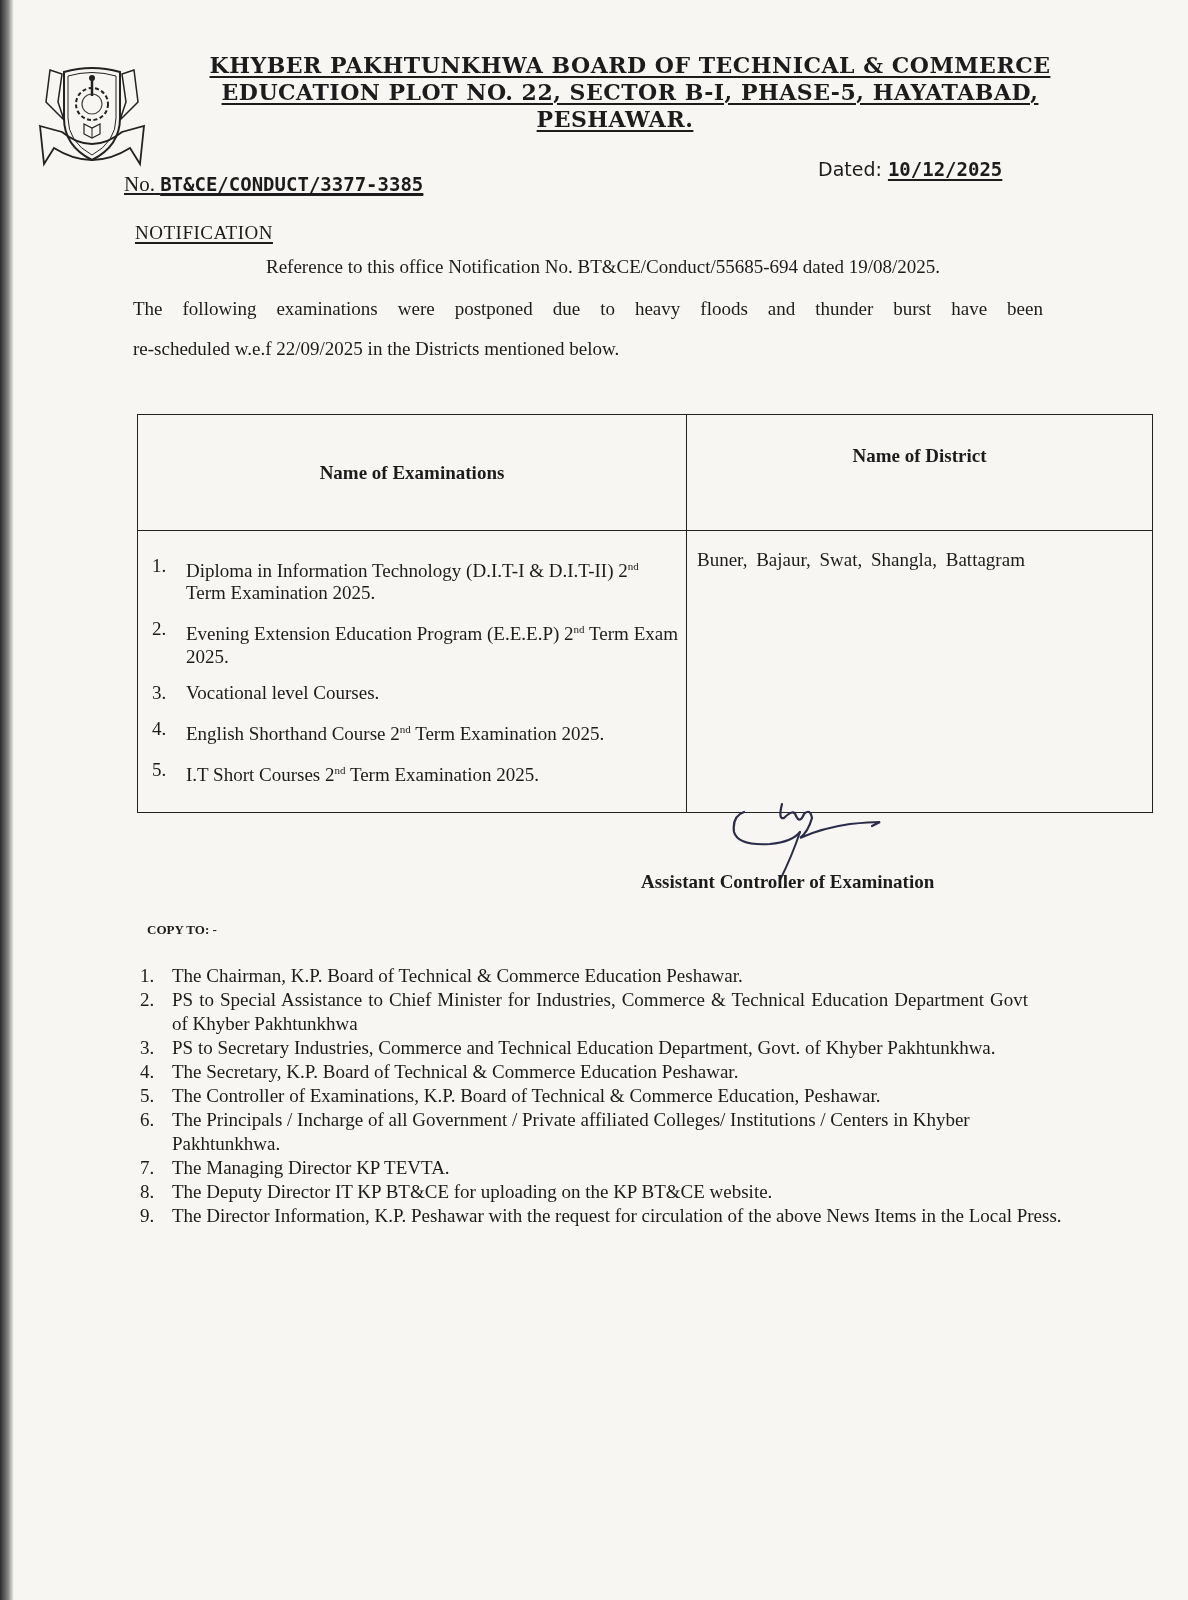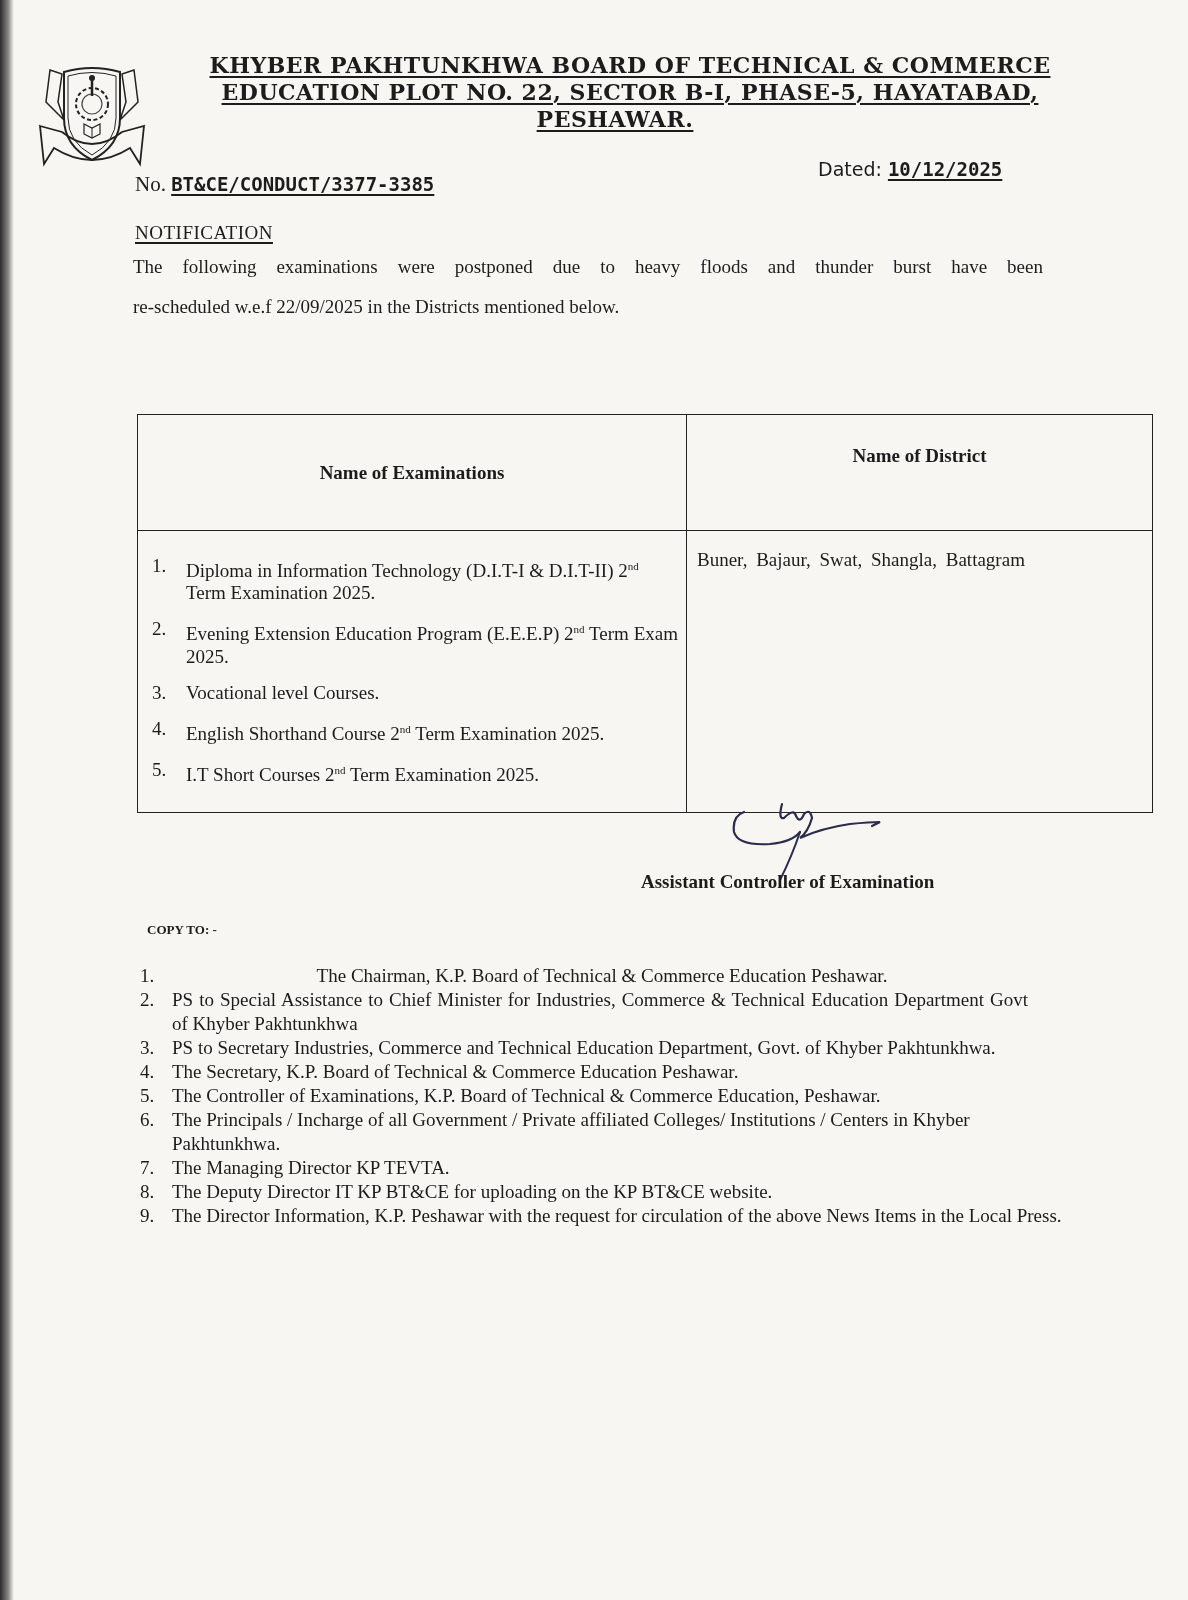--- a/index.html
+++ b/index.html
@@ -12,21 +12,21 @@
   }
   .left-edge { position:absolute; left:0; top:0; width:14px; height:1600px; background:linear-gradient(90deg,#2a2a2a,#8a8a8a 60%,#f7f6f3); }
   .logo { position:absolute; left:36px; top:62px; width:112px; height:108px; }
   .header { position:absolute; left:150px; top:52px; width:920px; text-align:center;
     font-family:"DejaVu Serif", serif; font-weight:bold; font-size:22px; line-height:27px; letter-spacing:0.5px; }
   .header .line { display:block; }
   .header .u { text-decoration:underline; text-decoration-thickness:2px; text-underline-offset:3px; }
   .hdr-l1 { margin-left:40px; }
   .hdr-l2 { margin-left:40px; }
   .hdr-l3 { margin-left:10px; }
-  .ref-no { position:absolute; left:135px; top:172px; font-size:21px; }
+  .ref-no { position:absolute; left:124px; top:172px; font-size:21px;text-decoration:underline; }
   .ref-no b { font-family:"DejaVu Sans Mono", monospace; font-weight:bold; font-size:19px; text-decoration:underline; text-decoration-thickness:2px; text-underline-offset:3px; }
   .dated { position:absolute; left:818px; top:158px; font-family:"DejaVu Sans", sans-serif; font-size:19px; }
   .dated b { font-family:"DejaVu Sans Mono", monospace; font-weight:bold; text-decoration:underline; text-decoration-thickness:2px; text-underline-offset:3px; }
   .notif-title { position:absolute; left:135px; top:222px; font-size:19px; letter-spacing:0.5px;
     text-decoration:underline; text-decoration-thickness:2px; text-underline-offset:3px; }
   .para { position:absolute; left:133px; top:256px; width:910px; font-size:19px; line-height:22px; text-align:justify; }
   .para p { margin:0 0 0 0; }
   .para .p1 { text-indent:133px; margin-bottom:20px; text-align:left; }
   .para .p2 { text-align-last:justify; margin-bottom:18px; }
   .para .p3 { text-align:left; }
@@ -82,20 +82,21 @@
 </div>
 
 <div class="dated">
   <span>Dated:</span>
   <b>10/12/2025</b>
 </div>
 
 <div class="notif-title">NOTIFICATION</div>
 
 <div class="para">
+  <p class="p1">Reference to this office Notification No. BT&amp;CE/Conduct/55685-694 dated 19/08/2025.</p>
   <p class="p2">The following examinations were postponed due to heavy floods and thunder burst have been</p>
   <p class="p3">re-scheduled w.e.f 22/09/2025 in the Districts mentioned below.</p>
 </div>
 
 <table class="exams">
   <tbody>
       <tr>
     <th class="th-exam">Name of Examinations</th>
     <th class="th-dist">Name of District</th>
   </tr>
@@ -134,21 +135,21 @@
   <path d="M52 4 Q48 20 54 18 Q64 8 66 16 Q70 24 74 14 Q80 8 82 18 Q78 32 70 38 Q92 28 120 24 Q140 22 150 22 L142 26" fill="none" stroke="#2b2b4a" stroke-width="2.2" stroke-linecap="round"></path>
   <path d="M70 32 Q62 56 50 80" fill="none" stroke="#2b2b4a" stroke-width="2" stroke-linecap="round"></path>
 </svg>
 <div class="sig-title">Assistant Controller of Examination</div>
 
 <div class="copy-title">COPY TO: -</div>
 
 <ul class="copy-list">
   <li>
       <span class="num">1.</span>
-      <span class="txt" style="max-width:860px;text-align:center">The Chairman, K.P. Board of Technical &amp; Commerce Education Peshawar.</span>
+      <span class="txt" style="max-width:860px;text-align:left">The Chairman, K.P. Board of Technical &amp; Commerce Education Peshawar.</span>
     </li>
   <li>
       <span class="num">2.</span>
       <span class="txt" style="max-width:856px">PS to Special Assistance to Chief Minister for Industries, Commerce &amp; Technical Education Department Govt of Khyber Pakhtunkhwa</span>
     </li>
   <li>
       <span class="num">3.</span>
       <span class="txt" style="max-width:858px">PS to Secretary Industries, Commerce and Technical Education Department, Govt. of Khyber Pakhtunkhwa.</span>
     </li>
   <li>

